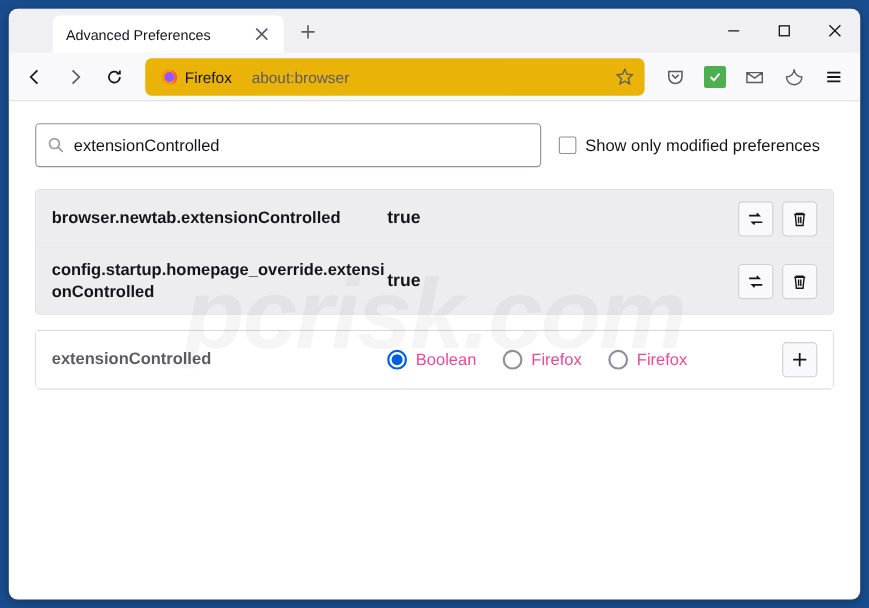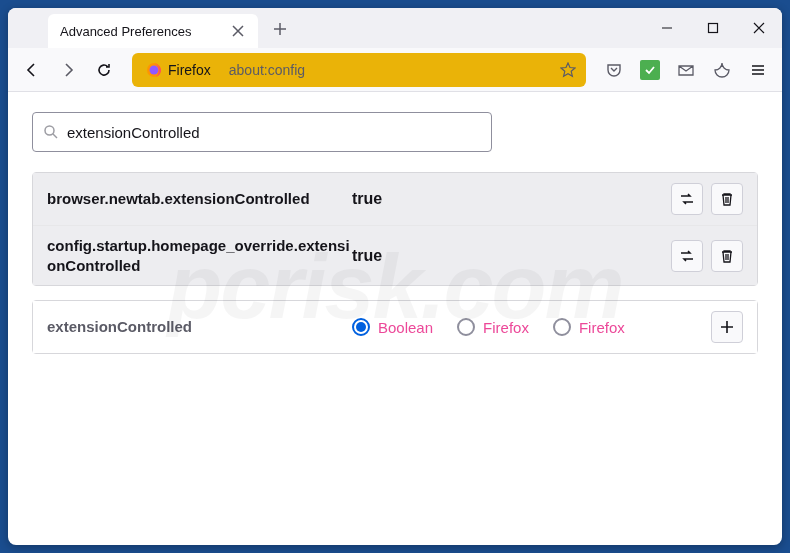--- a/index.html
+++ b/index.html
@@ -100,21 +100,21 @@
       </div>
     <div class="urlbar">
       <div class="urlbar-identity">
         <svg class="firefox-logo" viewBox="0 0 16 16">
             <circle cx="8" cy="8" r="7" fill="#ff9500"></circle>
             <circle cx="8" cy="8" r="4.5" fill="#9059ff"></circle>
             <path d="M8 1 Q15 4 15 8 Q15 13 10 15 Q13 12 13 8 Q13 4 8 1" fill="#ff4f5e"></path>
           </svg>
         <span style="font-size:14px;color:#15141a;">Firefox</span>
       </div>
-      <span class="urlbar-text">about:config</span>
+      <span class="urlbar-text">about:browser</span>
       <div class="urlbar-star">
           <svg width="16" height="16" viewBox="0 0 16 16">
             <path d="M8 1 l2 4.5 5 .5 -3.8 3.3 1.2 5 L8 11.8 3.6 14.3 4.8 9.3 1 6 l5-.5 Z" fill="none" stroke="#5b5b66" stroke-width="1.2"></path>
           </svg>
         </div>
     </div>
     <div class="tb-btn">
         <svg width="16" height="16" viewBox="0 0 16 16">
           <path d="M2 3 h12 v5 a6 6 0 0 1 -12 0 Z M5 6 l3 3 3-3" fill="none" stroke="#5b5b66" stroke-width="1.4"></path>
         </svg>
@@ -145,20 +145,24 @@
 
   <div class="content">
     <div class="search-row">
       <div class="search-box">
         <svg viewBox="0 0 16 16">
             <circle cx="6.5" cy="6.5" r="4.5" fill="none" stroke="#5b5b66" stroke-width="1.5"></circle>
             <path d="M10 10 l4 4" stroke="#5b5b66" stroke-width="1.5"></path>
           </svg>
         <input class="search-input" value="extensionControlled" style="">
       </div>
+      <label class="checkbox-wrap">
+        <span class="checkbox"></span>
+        <span>Show only modified preferences</span>
+      </label>
     </div>
 
     <div class="prefs-table">
       <div class="pref-row modified">
         <div class="pref-name">browser.newtab.extensionControlled</div>
         <div class="pref-value">true</div>
         <div class="pref-actions">
           <div class="pref-action-btn">
               <svg width="16" height="16" viewBox="0 0 16 16">
                 <path d="M2 5 h9 l-2-2 M14 11 h-9 l2 2" fill="none" stroke="#15141a" stroke-width="1.5"></path>

